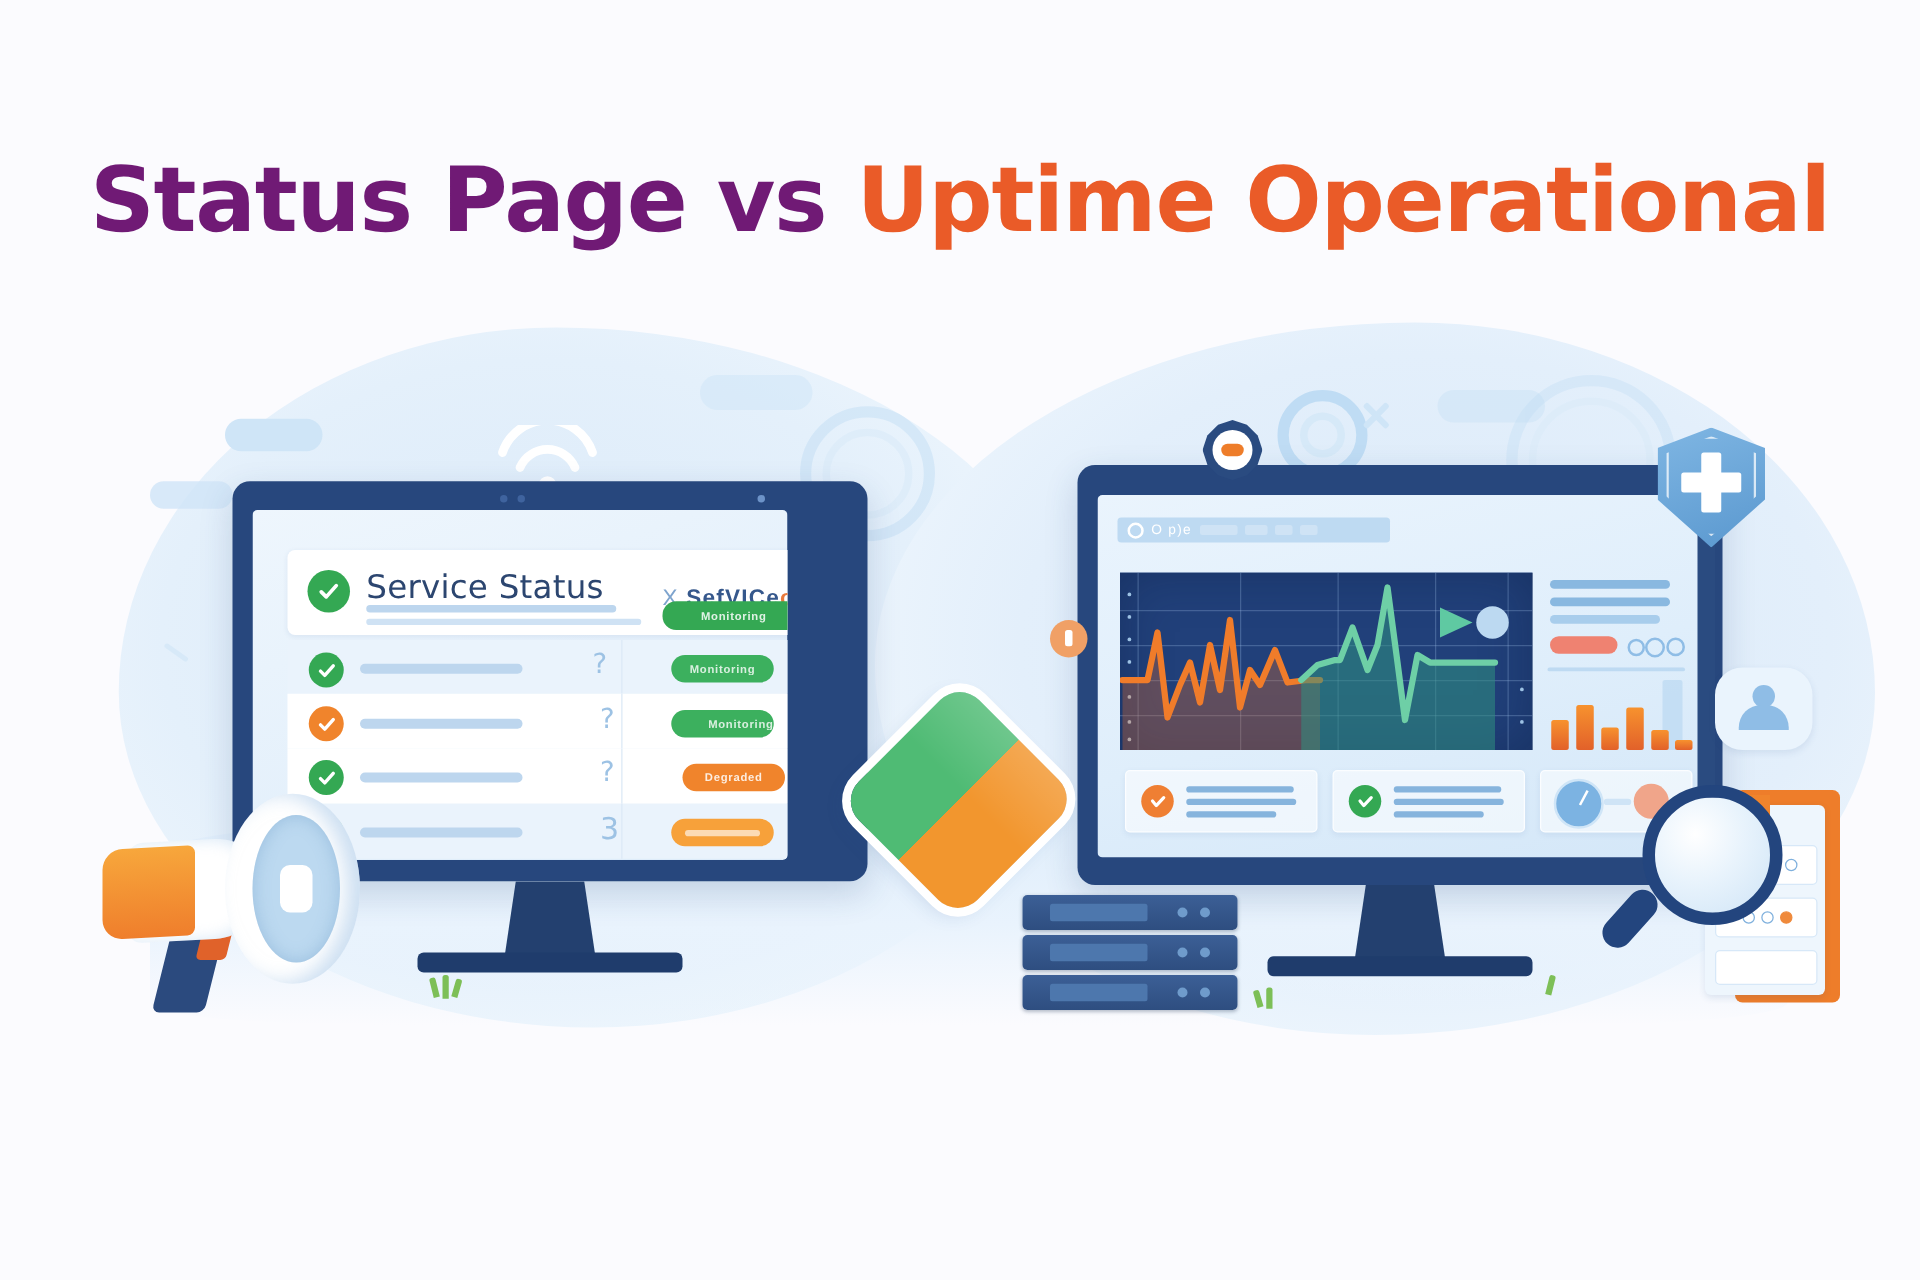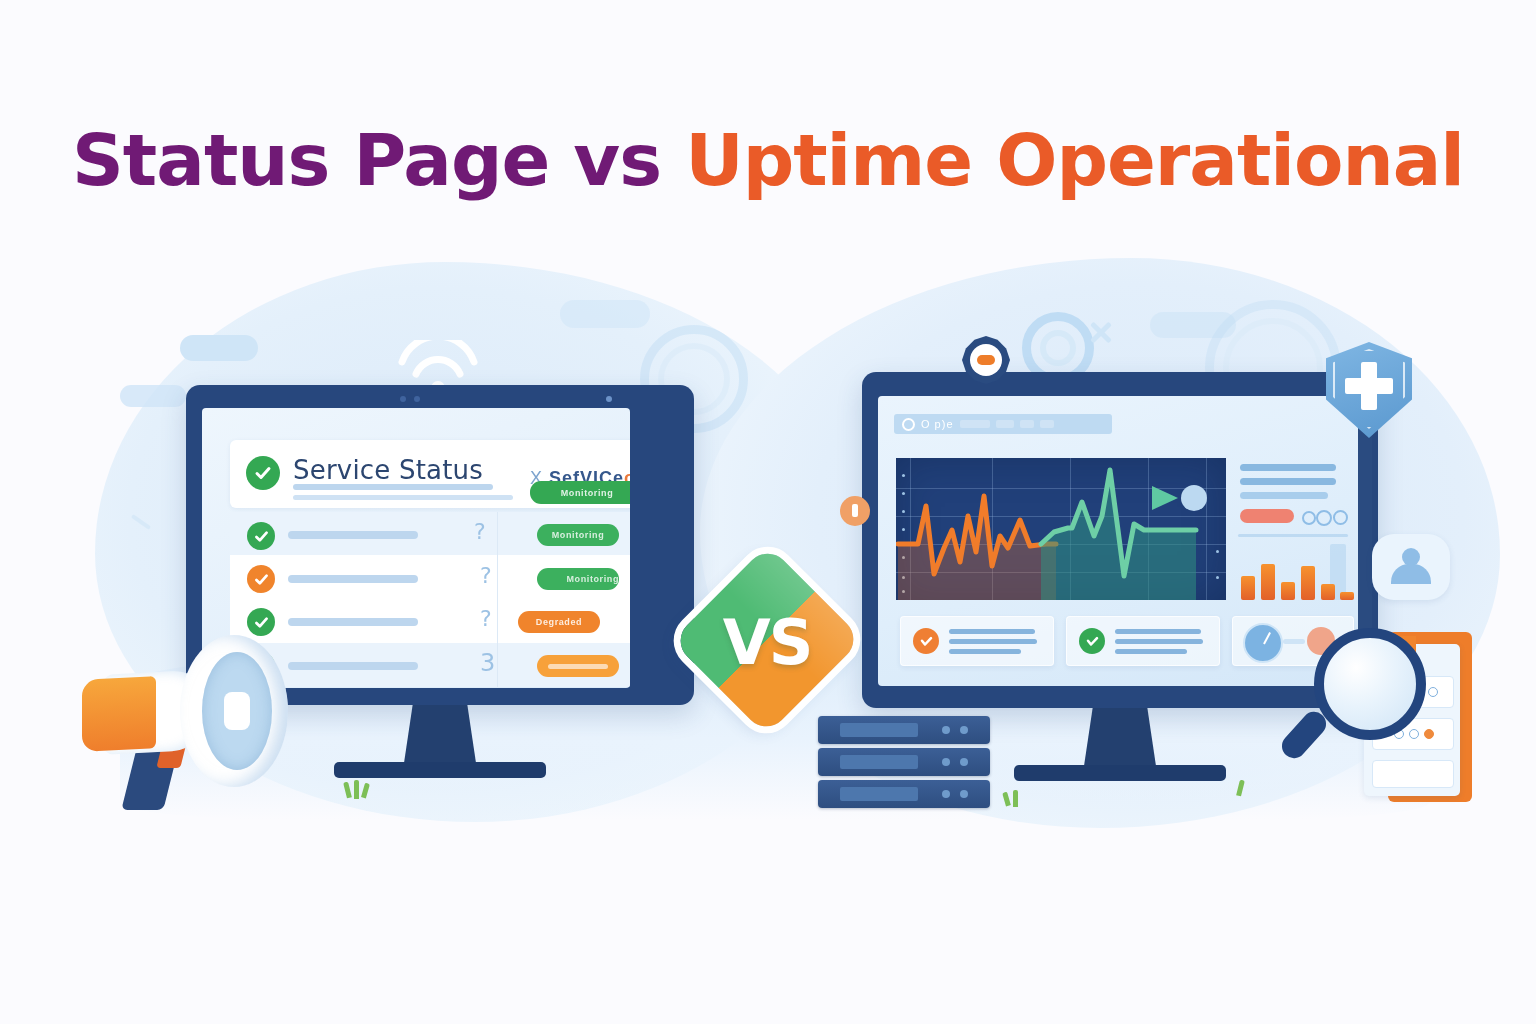--- a/index.html
+++ b/index.html
@@ -367,21 +367,21 @@
 
       <div class="sp-row" style="left:28px;top:191px;width:424px;height:44px;"></div>
       <div class="check" style="left:45px;top:200px;width:28px;height:28px;background:#34a853;">
         <svg width="17" height="17" viewBox="0 0 20 20">
             <path d="M4 10.5 L8 14.5 L16 5.5" fill="none" stroke="#fff" stroke-width="3.2" stroke-linecap="round" stroke-linejoin="round"></path>
           </svg>
       </div>
       <div class="sp-line" style="left:86px;top:210px;width:130px;height:8px;"></div>
       <div class="glyph" style="left:278px;top:198px;">?</div>
       <div class="sp-divider" style="left:295px;top:191px;width:1px;height:44px;"></div>
-      <div class="pill orange" style="left:316px;top:203px;width:82px;height:22px;">
+      <div class="pill orange" style="left:344px;top:203px;width:82px;height:22px;">
         <span style="opacity:.85">Degraded</span>
       </div>
 
       <div class="sp-row alt" style="left:28px;top:235px;width:424px;height:44px;"></div>
       <div class="check" style="left:45px;top:244px;width:28px;height:28px;background:#34a853;">
         <svg width="17" height="17" viewBox="0 0 20 20">
             <path d="M4 10.5 L8 14.5 L16 5.5" fill="none" stroke="#fff" stroke-width="3.2" stroke-linecap="round" stroke-linejoin="round"></path>
           </svg>
       </div>
       <div class="sp-line" style="left:86px;top:254px;width:130px;height:8px;"></div>
@@ -572,16 +572,15 @@
   <div class="mag">
     <div class="mag-handle"></div>
     <div class="mag-lens"></div>
   </div>
 
   <div class="vs-wrap">
     <div class="vs-shadow"></div>
     <div class="vs-shield">
         <div class="hl"></div>
       </div>
-    <div class="vs-text">VS</div>
   </div>
 
 </div>
 
 </body></html>

